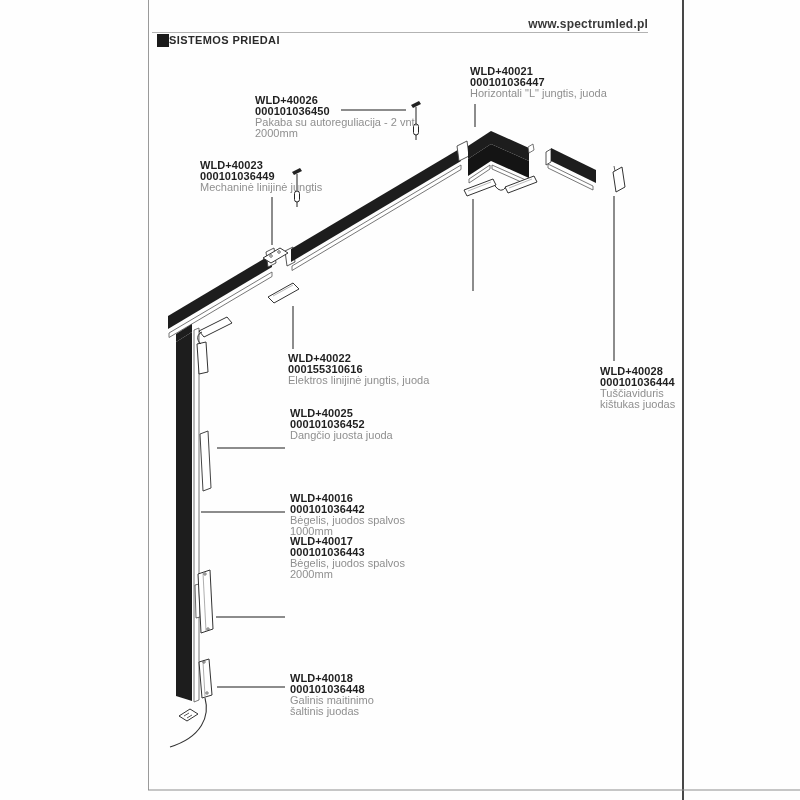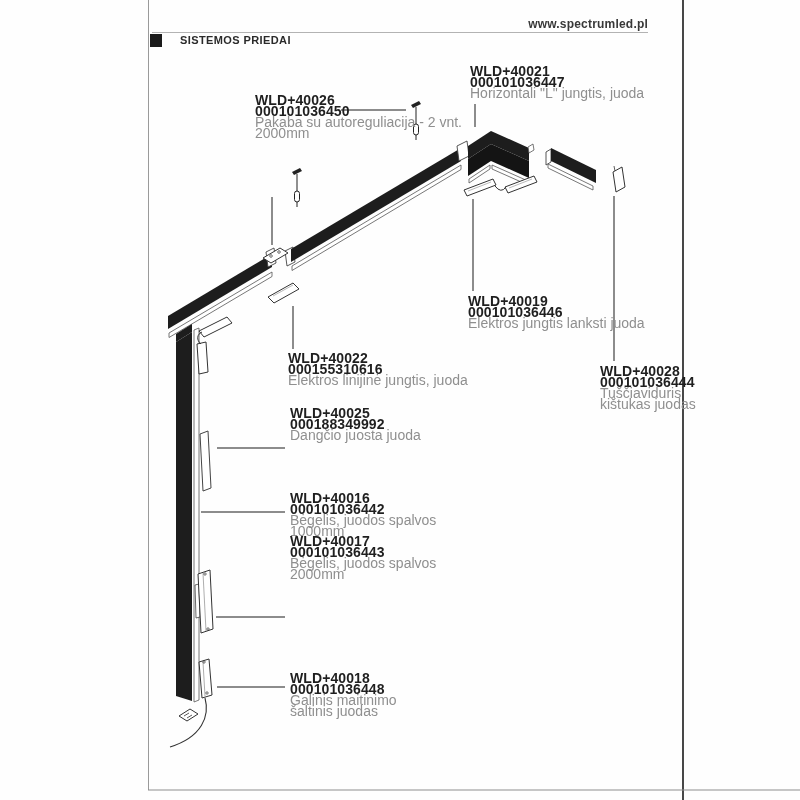--- a/index.html
+++ b/index.html
@@ -6,28 +6,28 @@
   .page{
     position:relative;width:800px;height:800px;background:#fefefe;
     font-family:"Liberation Sans", sans-serif;overflow:hidden;
   }
   .diagram-svg{position:absolute;left:0;top:0;}
   .site-url{
     position:absolute;top:17px;right:152px;
     font-size:12px;font-weight:bold;color:#383838;letter-spacing:.2px;
   }
   .section-title{
-    position:absolute;left:150px;top:34px;display:flex;align-items:center;gap:18px;text-align:right;
+    position:absolute;left:157px;top:34px;display:flex;align-items:center;gap:0;text-align:right;
   }
   .title-square{width:12px;height:13px;background:#1a1a1a;}
   .title-text{
     font-size:11px;font-weight:bold;color:#2a2a2a;letter-spacing:.4px;line-height:13px;
   }
   .part-label{
-    position:absolute;white-space:nowrap;font-size:14px;line-height:11px;
+    position:absolute;white-space:nowrap;font-size:11px;line-height:11px;
   }
   .part-label .code{font-weight:bold;color:#1f1f1f;letter-spacing:.1px;}
   .part-label .desc{color:#8f8f8f;}
 </style>
 </head>
 <body>
 
 <div class="page">
 
   <div class="site-url">www.spectrumled.pl</div>
@@ -158,43 +158,43 @@
     <div class="desc">Pakaba su autoreguliacija - 2 vnt.</div>
     <div class="desc">2000mm</div>
   </div>
 
   <div class="part-label" style="left:470px;top:66px">
     <div class="code">WLD+40021</div>
     <div class="code">000101036447</div>
     <div class="desc">Horizontali "L" jungtis, juoda</div>
   </div>
 
-
-  <div class="part-label" style="left:468px;top:296px">
-    <div class="code">WLD+40019</div>
-    <div class="code">000101036446</div>
-    <div class="desc">Elektros jungtis lanksti juoda</div>
-  </div>
+  <div class="part-label" style="left:200px;top:160px">
+    <div class="code">WLD+40023</div>
+    <div class="code">000101036449</div>
+    <div class="desc">Mechaninė linijinė jungtis</div>
+  </div>
+
 
   <div class="part-label" style="left:288px;top:353px">
     <div class="code">WLD+40022</div>
     <div class="code">000155310616</div>
     <div class="desc">Elektros linijinė jungtis, juoda</div>
   </div>
 
   <div class="part-label" style="left:600px;top:366px">
     <div class="code">WLD+40028</div>
     <div class="code">000101036444</div>
     <div class="desc">Tuščiaviduris</div>
     <div class="desc">kištukas juodas</div>
   </div>
 
   <div class="part-label" style="left:290px;top:408px">
     <div class="code">WLD+40025</div>
-    <div class="code">000188349992</div>
+    <div class="code">000101036452</div>
     <div class="desc">Dangčio juosta juoda</div>
   </div>
 
   <div class="part-label" style="left:290px;top:493px">
     <div class="code">WLD+40016</div>
     <div class="code">000101036442</div>
     <div class="desc">Bėgelis, juodos spalvos</div>
     <div class="desc">1000mm</div>
   </div>
 

